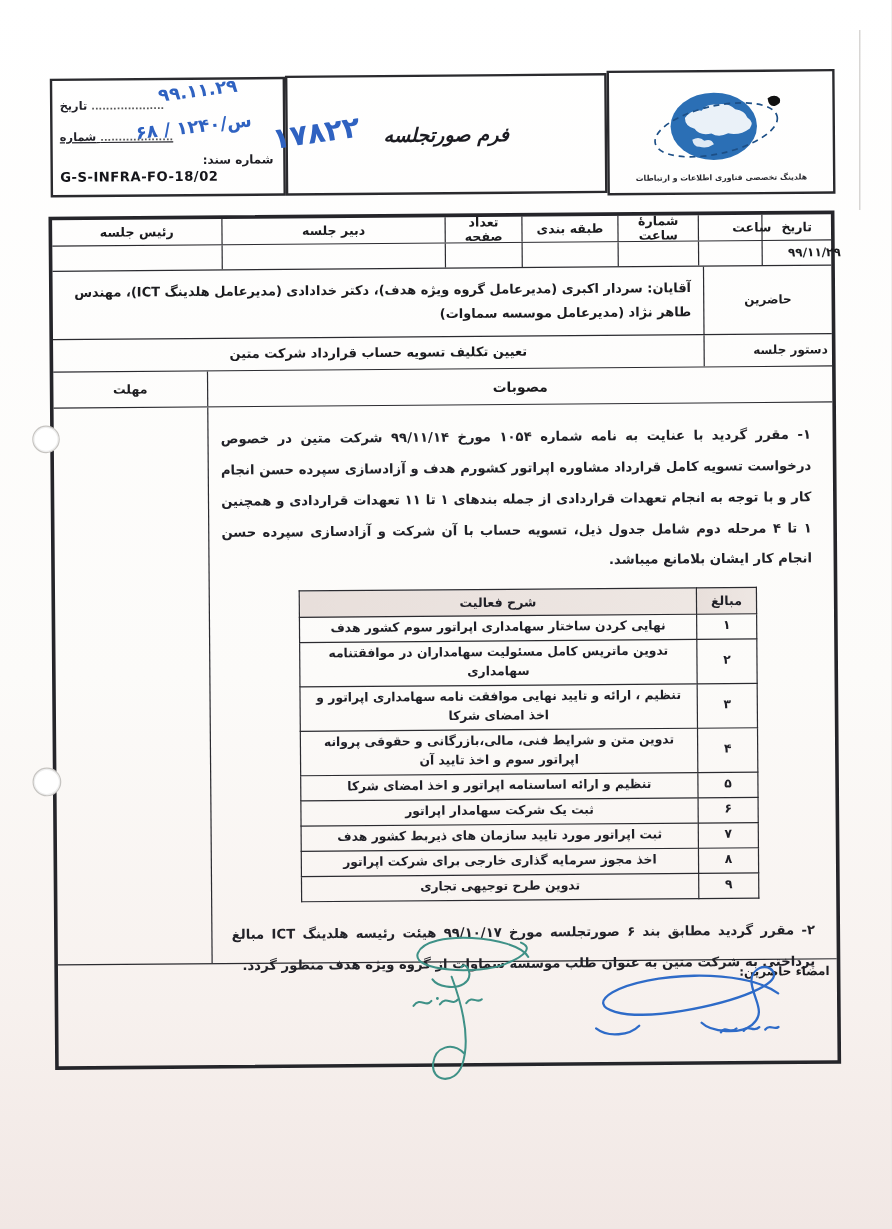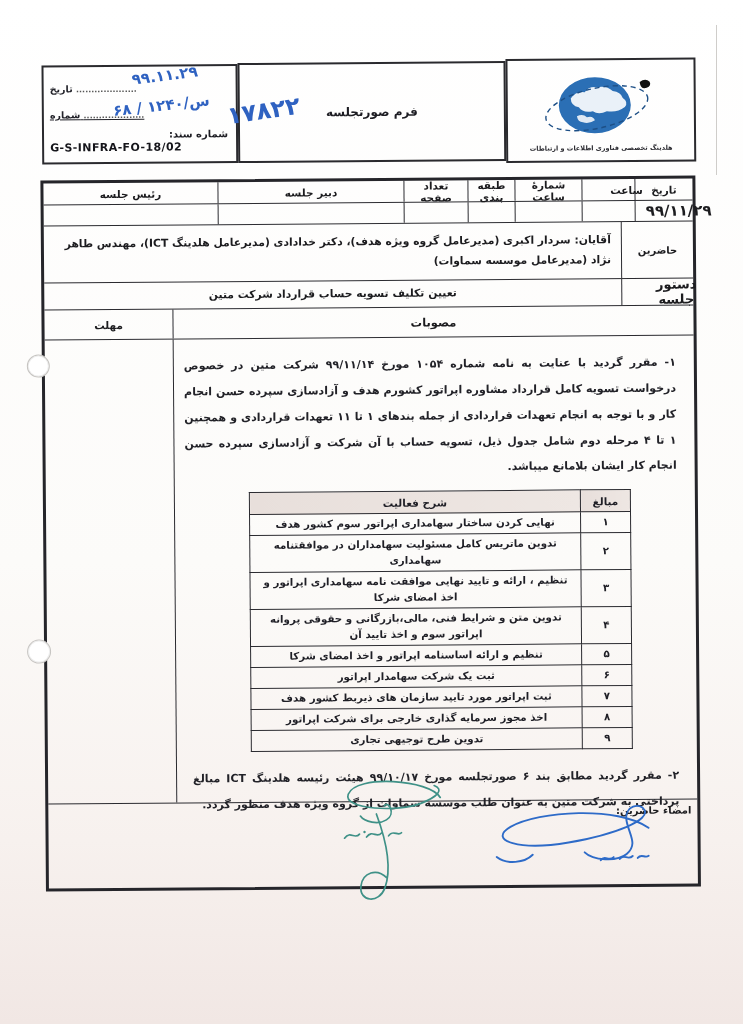--- a/index.html
+++ b/index.html
@@ -24,21 +24,21 @@
   .hw { font-weight:bold; color:#2f62c1; white-space:nowrap; }
   .hw-date { position:absolute; right:30px; top:-4px; font-size:15px; transform:rotate(-7deg); letter-spacing:2px; }
   .hw-num  { position:absolute; right:18px; top:0px;  font-size:15px; transform:rotate(-6deg); direction:ltr; letter-spacing:1px; }
   .stamp-docno-label { font-size:10px; font-weight:bold; color:#1e1e24; margin-top:6px; }
   .stamp-docno { direction:ltr; text-align:left; font-size:11px; font-weight:bold; color:#15151a; letter-spacing:.4px; margin-top:1px; }
 
   .title-box {
     position:absolute; left:241px; top:62px; width:268px; height:100px;
     border:2.5px solid #2a2a2e; display:flex; align-items:center; justify-content:center;
   }
-  .title-box h1 { font-size:12px; font-weight:bold; color:#1c1c22; }
+  .title-box h1 { font-size:16px; font-weight:bold; color:#1c1c22;font-style:italic; }
   .hw-ref { position:absolute; left:230px; top:96px; font-size:24px; transform:rotate(-8deg); letter-spacing:3px; z-index:5; }
 
   .logo-box {
     position:absolute; left:509px; top:60px; width:190px; height:104px;
     border:2.5px solid #2a2a2e; display:flex; flex-direction:column; align-items:center; justify-content:center; gap:2px;
   }
   .logo-caption { font-size:6.5px; font-weight:bold; color:#2a2a30; direction:rtl; }
 
   
   .form {
@@ -51,26 +51,26 @@
   .fcell:last-child { border-left:none; }
 
   .row-heads  { height:22px; }
   .row-vals   { height:21px; }
   .row-att    { height:57px; }
   .row-agenda { height:27px; }
   .row-reshead{ height:30px; }
   .row-body   { height:464px; border-bottom:1.6px solid #2b2b30; position:relative; }
   .row-sig    { height:86px; border-bottom:none; position:relative; }
 
-  .c-date{width:58px;} .c-time{width:53px;padding-left:39px;} .c-mno{width:67px;} .c-class{width:47px;} .c-pages{width:64px;}
+  .c-date{width:58px;} .c-time{width:53px;padding-left:39px;} .c-mno{width:67px;} .c-class{width:80px;} .c-pages{width:64px;}
   .c-sec{width:186px;} .c-chair{flex:1;}
-  .date-val { font-size:15px; letter-spacing:.5px;padding-left:32px; }
-
-  .label-cell { width:72px; font-size:10px; }
-  .label-cell.small { font-size:13px;padding-left:40px; }
+  .date-val { font-size:10px; letter-spacing:.5px;padding-left:32px; }
+
+  .label-cell { width:107px; font-size:10px; }
+  .label-cell.small { font-size:10px;padding-left:40px; }
   .value-cell { flex:1; font-size:10.8px; line-height:1.9; padding:3px 10px; }
   .agenda-val { justify-content:center; }
 
   .res-main { flex:1; font-size:11.5px; }
   .res-deadline { width:128px; font-size:10.5px; }
 
   .body-content { position:absolute; inset:0; display:flex; }
   .mohlat-col { order:2; width:128px; border-left:none; }
   .content-col { order:1; flex:1; border-left:1.5px solid #2b2b30; padding:14px 14px 0 10px; }
 

